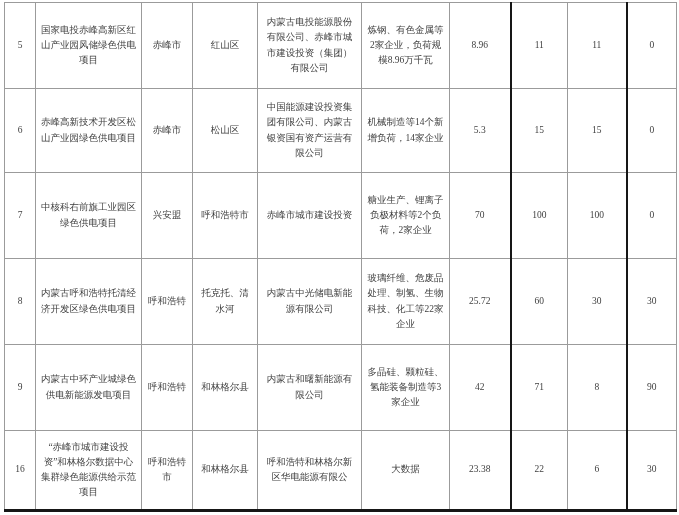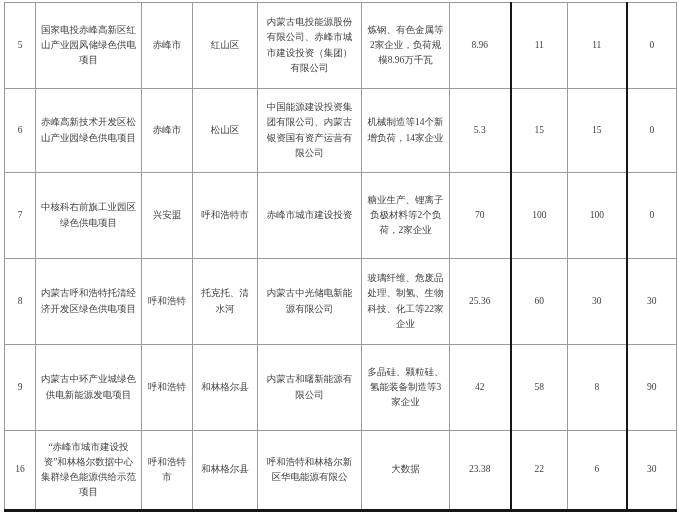--- a/index.html
+++ b/index.html
@@ -102,34 +102,34 @@
         <td>100</td>
         <td>0</td>
       </tr>
       <tr>
         <td>8</td>
         <td>内蒙古呼和浩特托清经济开发区绿色供电项目</td>
         <td>呼和浩特</td>
         <td>托克托、清水河</td>
         <td>内蒙古中光储电新能源有限公司</td>
         <td>玻璃纤维、危废品处理、制氢、生物科技、化工等22家企业</td>
-        <td>25.36</td>
+        <td>25.72</td>
         <td>60</td>
         <td>30</td>
         <td>30</td>
       </tr>
       <tr>
         <td>9</td>
         <td>内蒙古中环产业城绿色供电新能源发电项目</td>
         <td>呼和浩特</td>
         <td>和林格尔县</td>
         <td>内蒙古和曙新能源有限公司</td>
         <td>多晶硅、颗粒硅、氢能装备制造等3家企业</td>
         <td>42</td>
-        <td>58</td>
+        <td>71</td>
         <td>8</td>
         <td>90</td>
       </tr>
       <tr>
         <td>16</td>
         <td>“赤峰市城市建设投资”和林格尔数据中心集群绿色能源供给示范项目</td>
         <td>呼和浩特市</td>
         <td>和林格尔县</td>
         <td>呼和浩特和林格尔新区华电能源有限公</td>
         <td>大数据</td>

